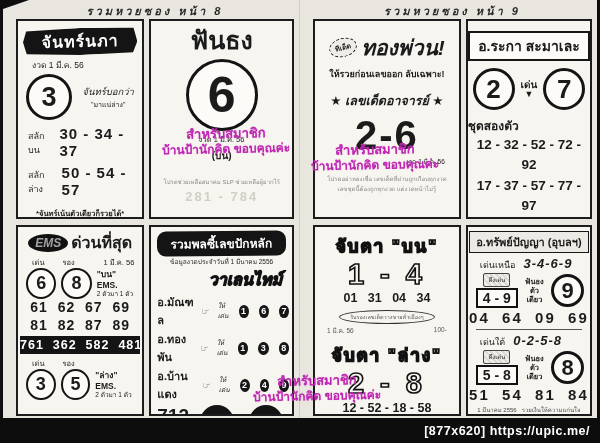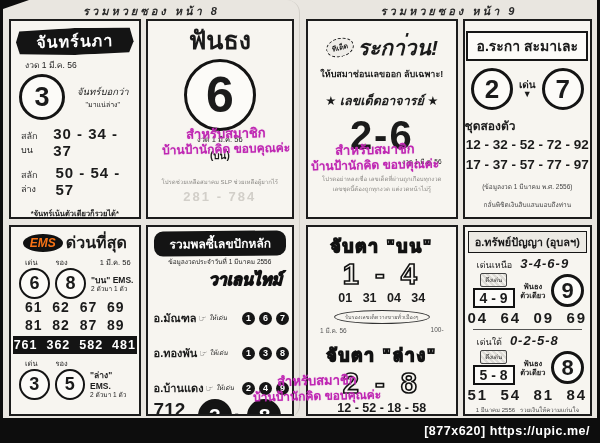--- a/index.html
+++ b/index.html
@@ -2,21 +2,21 @@
 <html><head>
 <meta charset="utf-8">
 <style>
   html,body{margin:0;padding:0;background:#000;}
   .stage{position:relative;width:600px;height:443px;background:#0d0d0d;overflow:hidden;
          font-family:"Liberation Sans","DejaVu Sans",sans-serif;color:#1b1b1b;}
   .paper{position:absolute;left:3px;right:3px;top:0;bottom:25px;background:#e9e6e0;
          display:flex;}
   .corner{position:absolute;left:0;top:0;width:26px;height:9px;background:#0d0d0d;
           clip-path:polygon(0 0,100% 0,0 100%);}
-  .page{width:50%;box-sizing:border-box;padding:2px 5px 2px 6px;display:flex;flex-direction:column;border-radius:13px;}
+  .page{width:50%;box-sizing:border-box;padding:2px 5px 2px 13px;display:flex;flex-direction:column;}
   .page-left{border-right:1px solid #d2cfc8;}
   .page-header{text-align:center;font-style:italic;font-weight:bold;font-size:11px;
                letter-spacing:3px;height:17px;color:#2a2a2a;}
   .page-body{flex:1;display:flex;gap:5px;min-height:0;}
   .col{display:flex;flex-direction:column;min-width:0;}
   .colA{width:47%;}.colB{width:53%;}
   .tipbox{border:2px solid #1c1c1c;background:#f7f5f0;position:relative;overflow:hidden;
           box-sizing:border-box;}
   .box-top{flex:0 0 200px;}
   .box-bottom{flex:1;margin-top:6px;}
@@ -36,21 +36,21 @@
   .says{font-size:9.5px;font-style:italic;}
   .quote{font-size:7px;}
   .triple{font-size:23px;font-weight:bold;line-height:1;}
   .pair-row{display:flex;align-items:baseline;gap:5px;margin:5px 0 0 10px;}
   .pair-row .lbl{font-size:9px;}
   .pair-row .val{font-size:15px;font-weight:bold;letter-spacing:1px;}
   .footnote{font-size:7.5px;font-weight:bold;text-align:center;margin-top:9px;}
 
   
   .ems-title{display:flex;align-items:center;justify-content:center;gap:3px;margin-top:3px;}
-  .ems-oval{background:#111;color:#f97316;font-weight:bold;font-style:italic;font-size:12px;
+  .ems-oval{background:#111;color:#a3a3a3;font-weight:bold;font-style:italic;font-size:12px;
             padding:2px 7px;border-radius:50%;}
   .ems-word{font-size:16px;font-weight:bold;}
   .ems-head{display:flex;font-size:7.5px;padding:1px 8px 0 14px;gap:18px;}
   .ems-head .dt{margin-left:auto;}
   .ems-circles{display:flex;align-items:center;gap:5px;padding:0 4px 0 8px;}
   .c30{width:31px;height:31px;font-size:18px;border-width:2.5px;}
   .ems-side{font-size:8.5px;font-weight:bold;line-height:1.2;}
   .ems-side .nt{font-size:6.5px;font-weight:normal;}
   .ems-nums{font-size:14px;font-weight:bold;text-align:center;line-height:1.25;letter-spacing:1px;}
   .ems-bar{background:#141414;color:#fff;font-size:12.5px;font-weight:bold;text-align:center;
@@ -63,21 +63,21 @@
   .ft-pos{font-size:10px;font-weight:bold;text-align:center;margin-top:3px;}
   .ft-fine{font-size:6px;color:#8a8884;text-align:center;margin-top:14px;}
   .ghost{color:#d2cfc9;font-weight:bold;font-size:13px;text-align:center;letter-spacing:2px;line-height:1.5;}
 
   
   .rp-banner{margin:4px 6px 1px;background:#141414;color:#fff;border-radius:9px;
              text-align:center;font-weight:bold;font-size:12px;padding:3px 0;transform:rotate(-0.6deg);}
   .rp-sub{font-size:6.5px;text-align:center;}
   .rp-valen{font-size:16px;font-weight:bold;font-style:italic;text-align:right;margin:0 10px;
             color:#4c1d95;-webkit-text-stroke:1.2px #111;text-shadow:0 0 1px #111;}
-  .tipster{display:flex;align-items:center;gap:2px;padding:0 3px 0 6px;margin-top:17px;}
+  .tipster{display:flex;align-items:center;gap:8px;padding:0 3px 0 6px;margin-top:1px;}
   .tipster .nm{font-size:11px;font-weight:bold;}
   .tipster .hand{font-size:9px;}
   .tipster .gv{font-size:6.5px;font-style:italic;flex:1;}
   .dotnum{width:13px;height:13px;border-radius:50%;background:#161616;color:#fff;font-size:9px;
           font-weight:bold;display:inline-flex;align-items:center;justify-content:center;margin-left:2px;}
   .rp-low{display:flex;padding:2px 2px 0 6px;gap:4px;}
   .rp-stack{font-size:19px;font-weight:bold;line-height:1.15;text-align:right;}
   .rp-right{flex:1;}
   .rp-picks{display:flex;align-items:center;justify-content:center;gap:2px;}
   .c34{width:34px;height:34px;font-size:21px;border-width:3px;background:#141414;color:#fff;border-color:#141414;}
@@ -314,23 +314,23 @@
 
     <div class="page">
       <div class="page-header">รวมหวยซอง หน้า 9</div>
       <div class="page-body">
 
         <div class="col colB">
 
           <section class="tipbox box-top">
             <div class="sp-head">
               <span class="sp-burst">ทีเด็ด</span>
-              <span class="sp-title">ระกา่วน!</span>
-            </div>
-            <div class="sp-sub">ให้บสมาช่อนเลขออก ลับเฉพาะ!</div>
+              <span class="sp-title">ทองพ่วน!</span>
+            </div>
+            <div class="sp-sub">ให้รวยก่อนเลขออก ลับเฉพาะ!</div>
             <div class="sp-star">★ เลขเด็ดอาจารย์ ★</div>
             <div class="sp-pair">2-6</div>
             <div class="sp-date">งวด 1 มี.ค. 56</div>
             <div class="sp-fine">
               <div>โปรดอย่าหลงเชื่อ เลขเด็ดที่ผ่านถูกเกือบทุกงวด</div>
               <div>เลขชุดนี้ต้องถูกทุกงวด แต่งวดหน้าไม่รู้</div>
             </div>
           </section>
 
           <section class="tipbox box-bottom">

